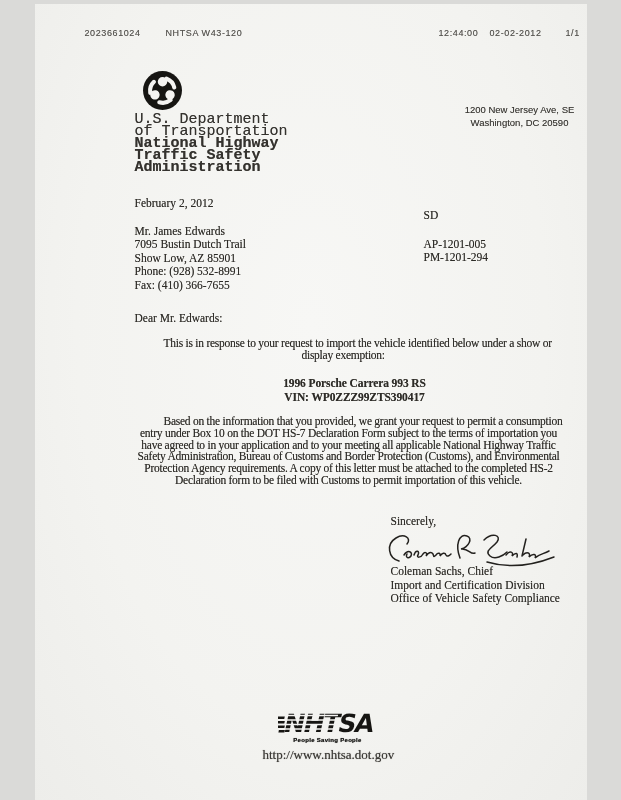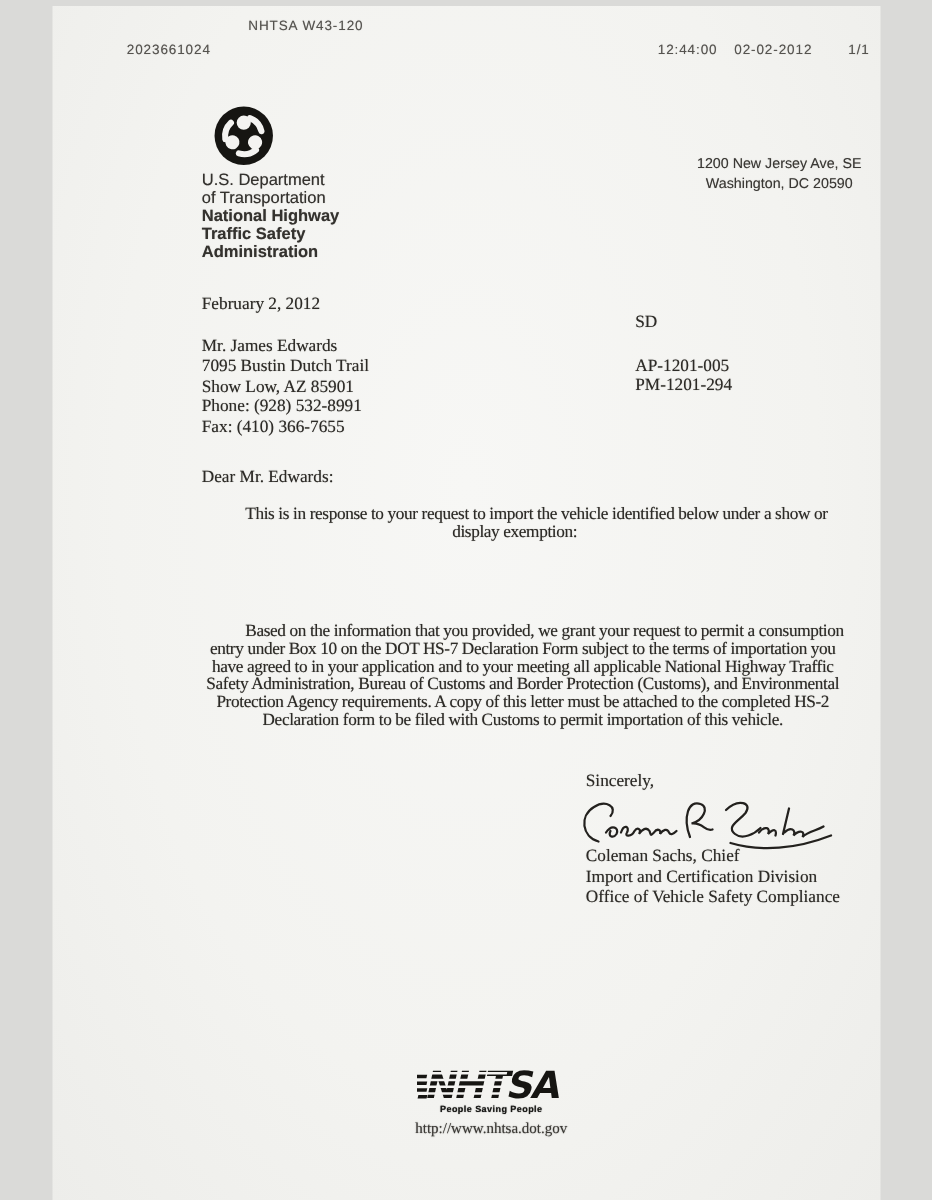--- a/index.html
+++ b/index.html
@@ -15,22 +15,22 @@
   }
   .abs{position:absolute;white-space:nowrap;}
   
   .faxline{
     font-family:"Liberation Sans", sans-serif;
     font-size:9px;color:#55534f;letter-spacing:0.6px;
     text-shadow:0 0 0.5px rgba(80,78,74,0.5);
   }
   
   .lh-sans{
-    font-family:Liberation Sans, sans-serif;
-    font-size:11px;line-height:12px;color:#34322e;
+    font-family:Liberation Mono, monospace;
+    font-size:15px;line-height:12px;color:#34322e;
     text-shadow:0 0 0.5px rgba(52,50,46,0.55);
   }
   .lh-bold{font-weight:bold;}
   .addr{
     font-family:"Liberation Sans", sans-serif;
     font-size:9.5px;line-height:13px;color:#3a3834;text-align:center;
     text-shadow:0 0 0.5px rgba(58,56,52,0.5);
   }
   
   .serif{
@@ -47,31 +47,31 @@
   .signblock div{line-height:13.5px;}
   svg{display:block;}
   .nhtsa-tag{
     font-family:"Liberation Sans", sans-serif;
     font-size:6px;font-weight:bold;color:#181816;text-align:center;
     letter-spacing:0.3px;
     text-shadow:0 0 0.7px rgba(20,20,18,0.8);
   }
   .nhtsa-url{
     font-family:"Liberation Serif", serif;
-    font-size:10px;color:#3c3a36;text-align:center;
+    font-size:13px;color:#3c3a36;text-align:center;
     text-shadow:0 0 0.8px rgba(60,58,54,0.7);
   }
 </style>
 </head>
 <body>
 
 <div class="scan">
 
   <div class="abs faxline" style="left:50px;top:24px;">2023661024</div>
-  <div class="abs faxline" style="left:131px;top:8px;">NHTSA W43-120</div>
+  <div class="abs faxline" style="left:131px;top:24px;">NHTSA W43-120</div>
   <div class="abs faxline" style="left:404px;top:24px;">12:44:00</div>
   <div class="abs faxline" style="left:455px;top:24px;">02-02-2012</div>
   <div class="abs faxline" style="left:531px;top:24px;">1/1</div>
 
   <div class="abs" style="left:107px;top:66px;">
     <svg width="41" height="41" viewBox="-20 -20 40 40">
       <circle r="19" fill="#161512"></circle>
       <g fill="#f4f3f1" stroke="#f4f3f1">
         <g>
           <circle cx="0" cy="-8.5" r="4.6" stroke="none"></circle>
@@ -118,20 +118,24 @@
     <div>Fax: (410) 366-7655</div>
   </div>
 
   <div class="abs serif" style="left:100px;top:308px;">Dear Mr. Edwards:</div>
 
   <div class="abs serif para" style="left:100px;top:334px;">
     <div class="indent">This is in response to your request to import the vehicle identified below under a show or</div>
     <div>display exemption:</div>
   </div>
 
+  <div class="abs serif vehicle" style="left:100px;top:373px;width:440px;">
+    <div>1996 Porsche Carrera 993 RS</div>
+    <div>VIN: WP0ZZZ99ZTS390417</div>
+  </div>
 
   <div class="abs serif para" style="left:100px;top:412px;">
     <div class="indent">Based on the information that you provided, we grant your request to permit a consumption</div>
     <div>entry under Box 10 on the DOT HS-7 Declaration Form subject to the terms of importation you</div>
     <div>have agreed to in your application and to your meeting all applicable National Highway Traffic</div>
     <div>Safety Administration, Bureau of Customs and Border Protection (Customs), and Environmental</div>
     <div>Protection Agency requirements.  A copy of this letter must be attached to the completed HS-2</div>
     <div>Declaration form to be filed with Customs to permit importation of this vehicle.</div>
   </div>
 

